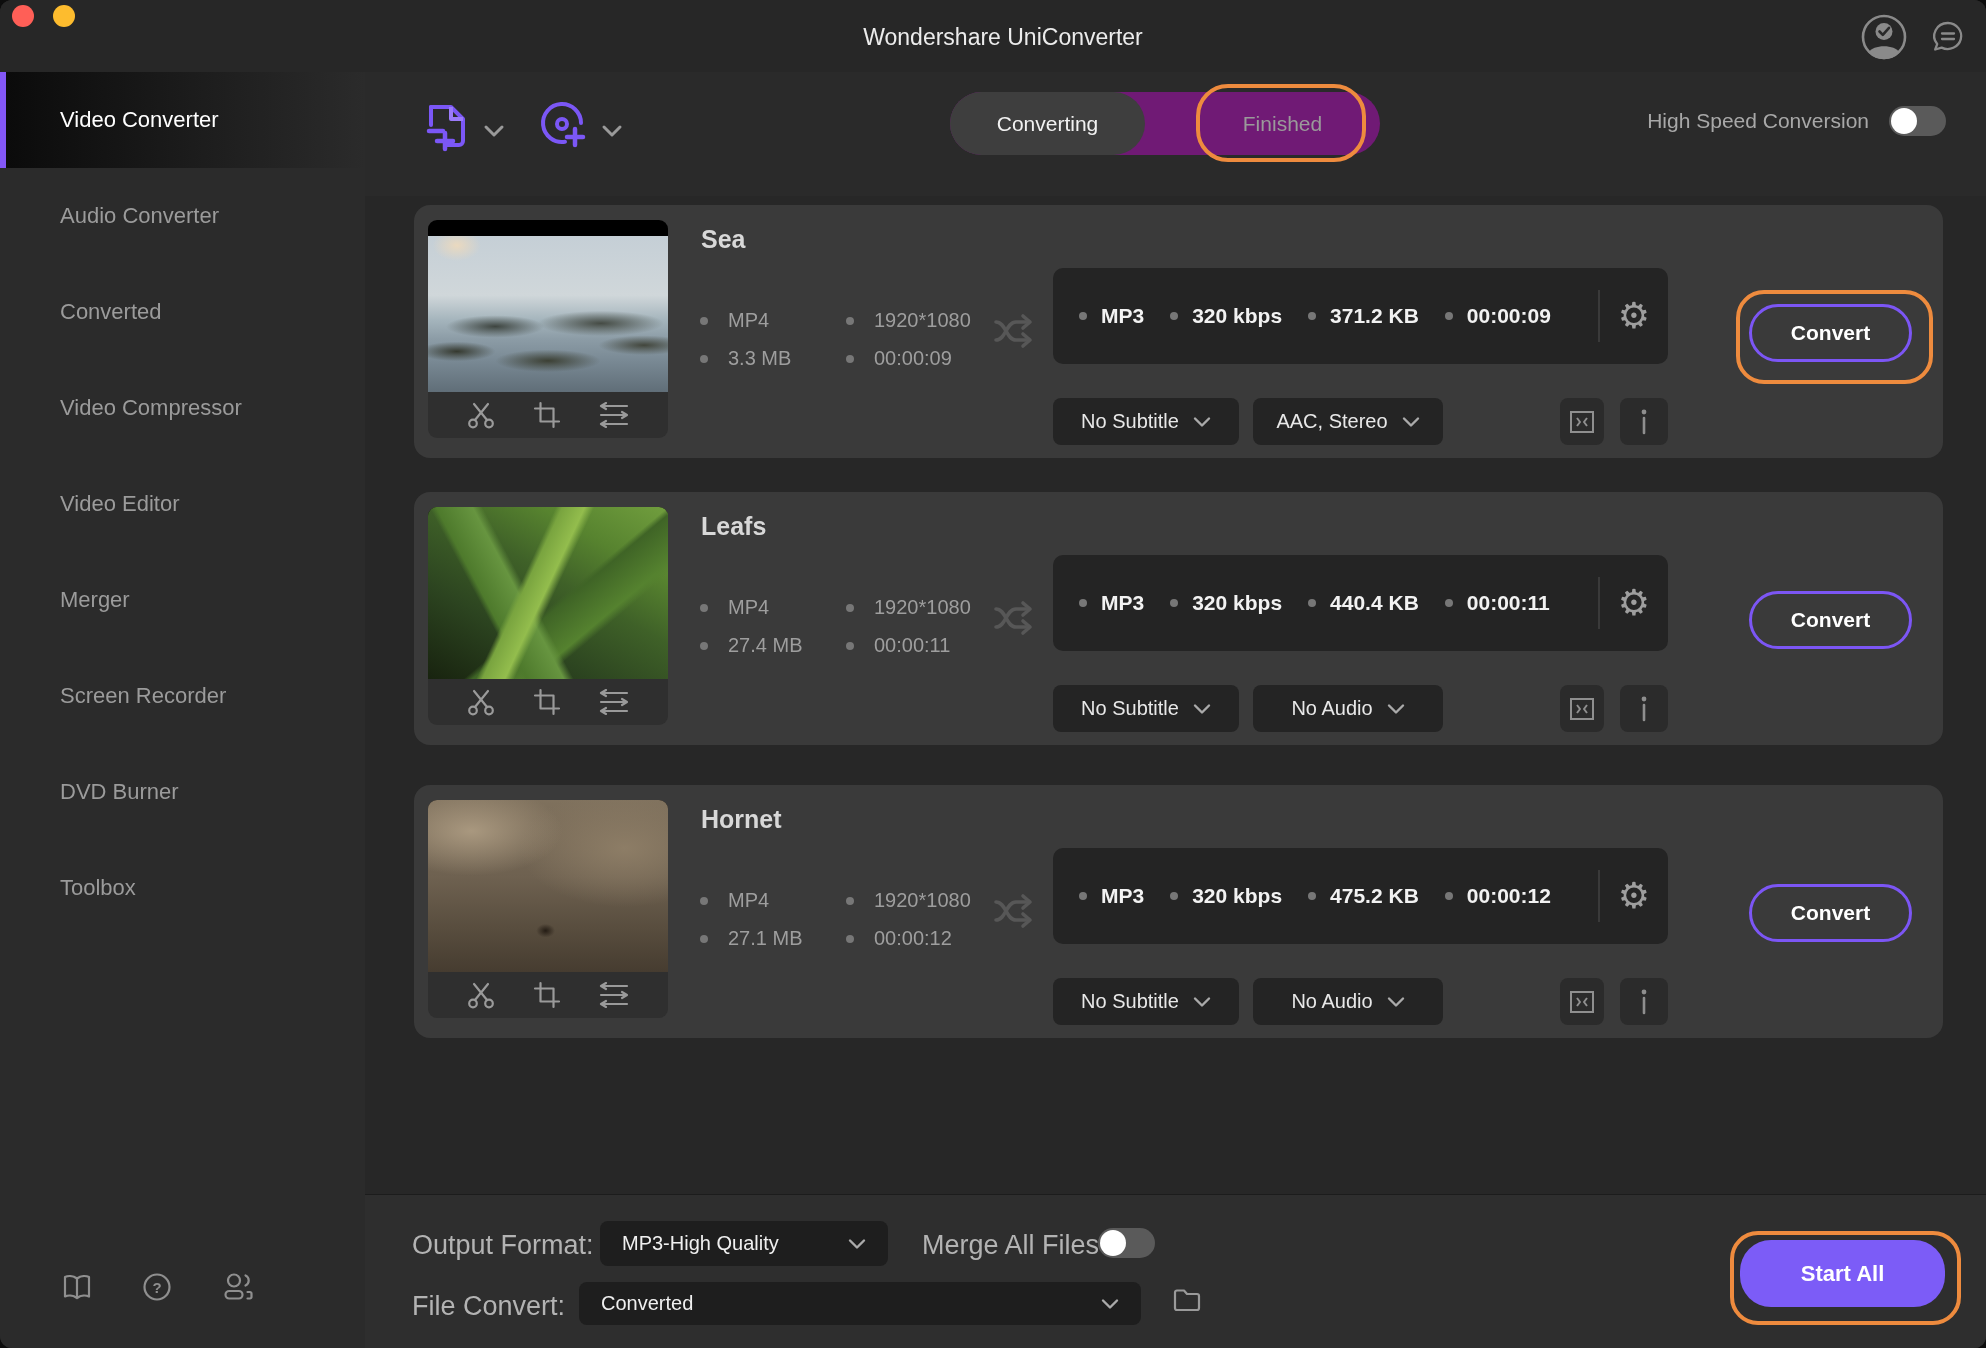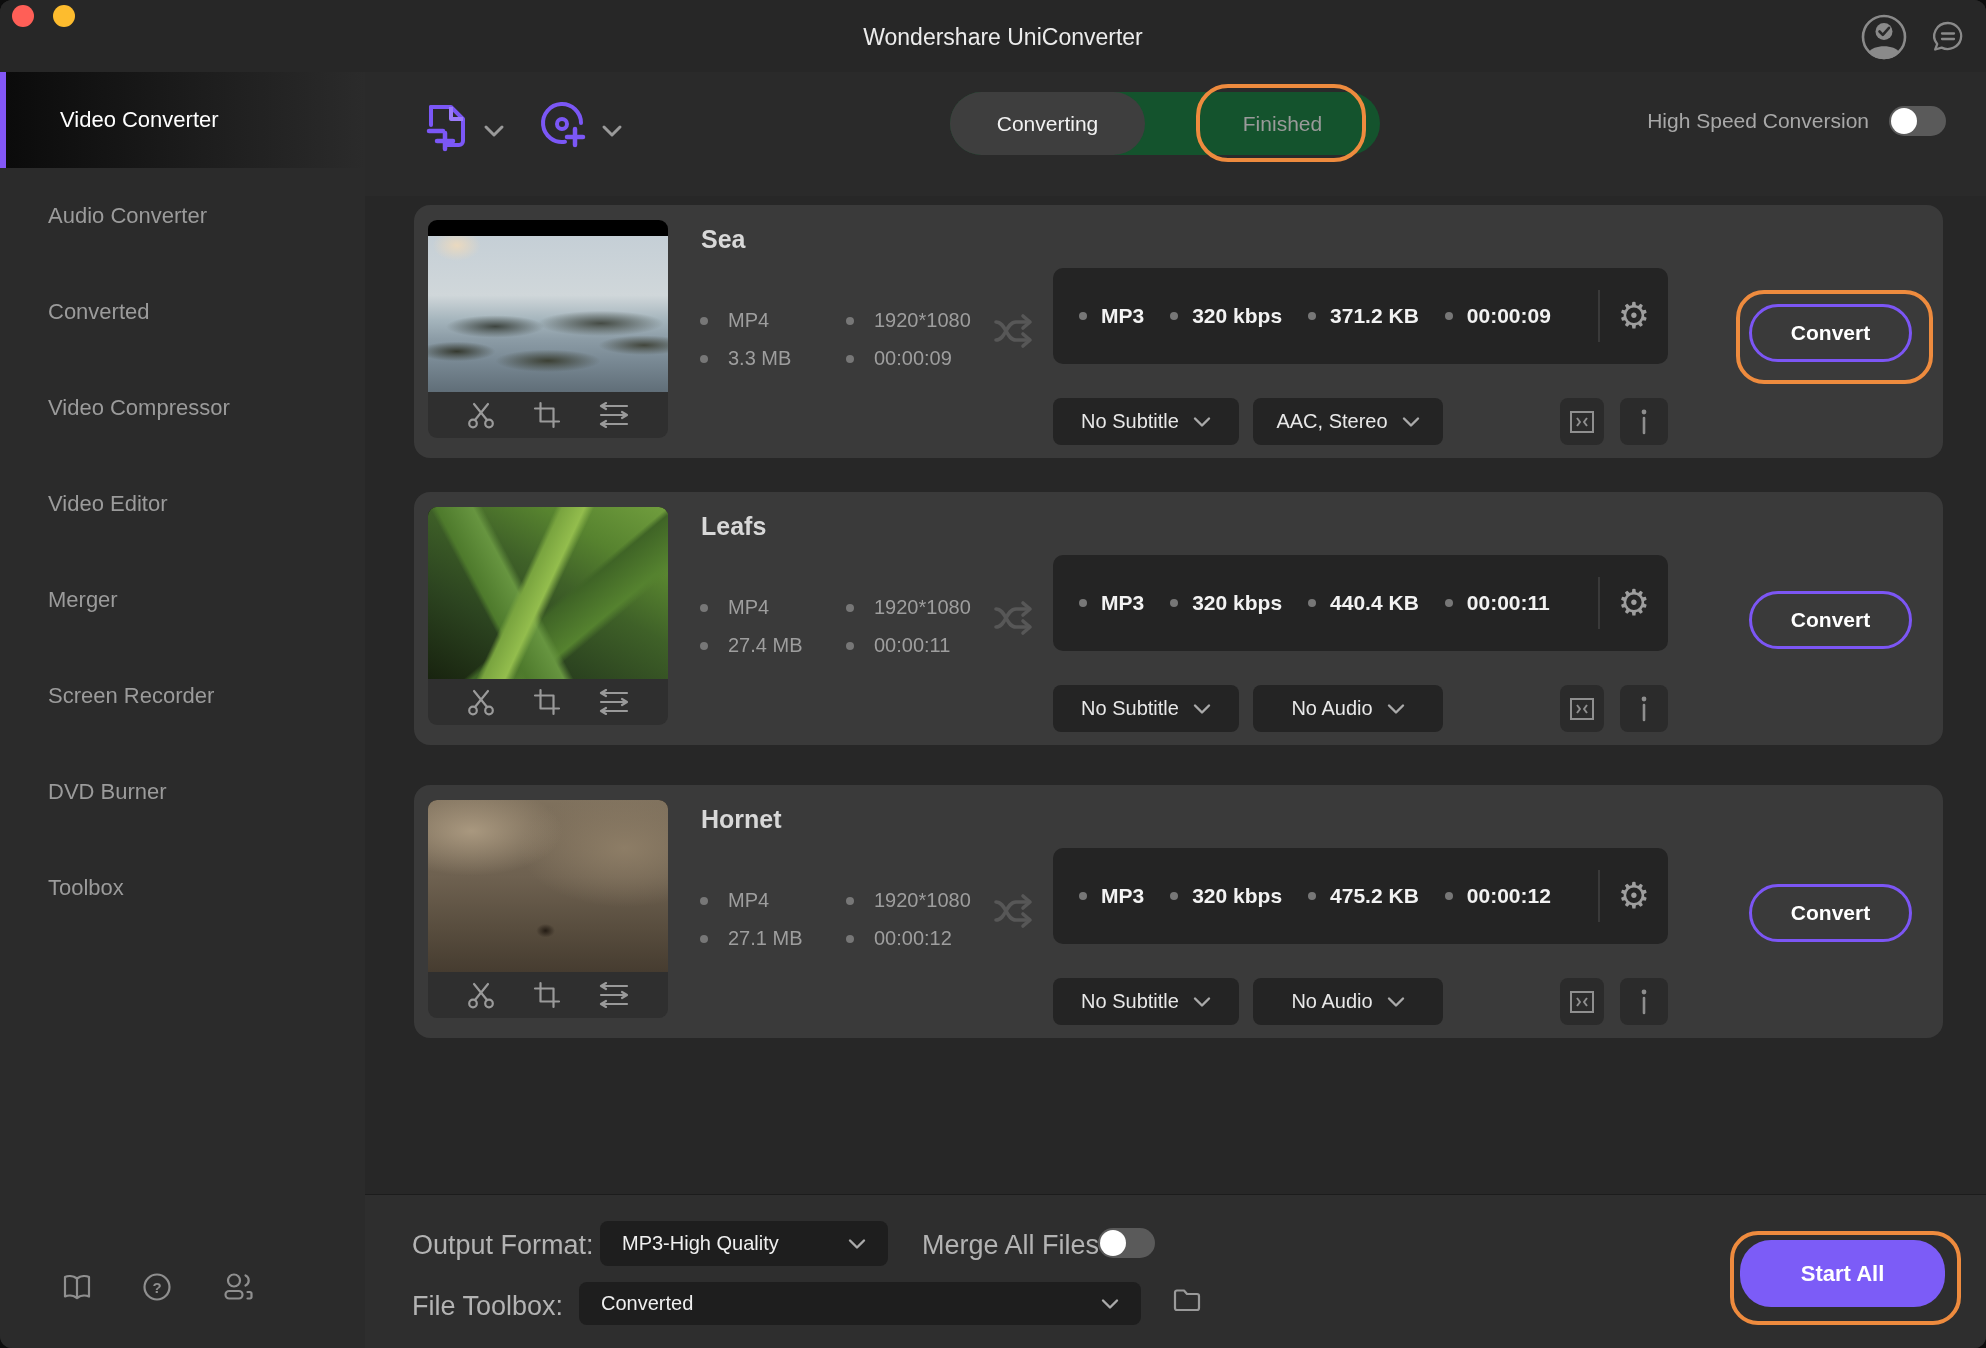--- a/index.html
+++ b/index.html
@@ -13,34 +13,34 @@
   .dot{position:absolute;top:5px;width:22px;height:22px;border-radius:50%;}
   .dot.red{left:12px;background:#ff5f57;}
   .dot.yellow{left:53px;background:#fdbc2e;}
   .app-title{position:absolute;left:0;right:0;top:0;height:72px;line-height:74px;text-align:center;
     font-size:23px;font-weight:500;color:#ececec;padding-left:20px;}
   .tb-icon{position:absolute;color:#8f8f8f;}
   .acct{left:1860px;top:13px;}
   .chat{left:1930px;top:19px;}
   
   .sidebar{position:absolute;top:72px;left:0;width:365px;bottom:0;background:#2b2b2b;text-align:center;}
-  .nav-item{height:96px;display:flex;align-items:center;padding-left:48px;font-size:22px;color:#9b9b9b;cursor:default;}
+  .nav-item{height:96px;display:flex;align-items:center;padding-left:60px;font-size:22px;color:#9b9b9b;cursor:default;}
   .nav-item.active{color:#ffffff;background:linear-gradient(90deg,#0b0b0b 0%,#1d1d1d 55%,#2b2b2b 100%);
     border-left:6px solid #8357f7;padding-left:54px;}
   .sidebar-bottom{position:absolute;bottom:46px;left:62px;display:flex;gap:50px;color:#8f8f8f;align-items:center;}
   
   .main{position:absolute;left:365px;top:72px;right:0;bottom:0;background:#282828;}
   .toolbar{position:absolute;top:0;left:0;right:0;height:124px;background:#2a2a2a;border-bottom:1px solid #1e1e1e;}
   .add-icon{position:absolute;color:#7b57f6;}
   .addfile{left:58px;top:29px;}
   .adddisc{left:172px;top:29px;}
   .tb-chev{position:absolute;color:#9a9a9a;}
   .chev1{left:118px;top:52px;}
   .chev2{left:236px;top:52px;}
-  .segmented{position:absolute;left:585px;top:20px;width:430px;height:63px;background:#14532d;border-radius:32px;display:flex;gap:40px;}
+  .segmented{position:absolute;left:585px;top:20px;width:430px;height:63px;background:#701a75;border-radius:32px;display:flex;gap:40px;}
   .seg{flex:1;display:flex;align-items:center;justify-content:center;font-size:21px;}
   .seg.on{background:#3e3e3e;border-radius:32px;color:#f2f2f2;margin:0;}
   .seg.off{color:#9a9a9a;}
   .ring{position:absolute;border:4px solid #ee8b3e;border-radius:28px;pointer-events:none;}
   .ring-finished{left:831px;top:12px;width:162px;height:70px;border-radius:32px;}
   .hsc{position:absolute;right:40px;top:34px;display:flex;align-items:center;gap:20px;}
   .hsc-label{font-size:21px;color:#a8a8a8;}
   .toggle{width:57px;height:30px;border-radius:15px;background:#5a5a5a;position:relative;}
   .knob{position:absolute;left:2px;top:2px;width:26px;height:26px;border-radius:50%;background:#ffffff;}
   
@@ -583,21 +583,21 @@
         <span class="dd-chev">
             <svg width="18" height="12" viewBox="0 0 18 12" fill="none">
               <polyline points="2,2.5 9,9.5 16,2.5" stroke="#aaaaaa" stroke-width="2.4" stroke-linecap="round" stroke-linejoin="round"></polyline>
             </svg>
           </span>
       </div>
       <div class="f-label lbl-merge">Merge All Files</div>
       <div class="toggle merge-toggle">
           <div class="knob"></div>
         </div>
-      <div class="f-label lbl-fl">File Toolbox:</div>
+      <div class="f-label lbl-fl">File Convert:</div>
       <div class="f-dd dd-loc">
         <span>Converted</span>
         <span class="dd-chev">
             <svg width="18" height="12" viewBox="0 0 18 12" fill="none">
               <polyline points="2,2.5 9,9.5 16,2.5" stroke="#aaaaaa" stroke-width="2.4" stroke-linecap="round" stroke-linejoin="round"></polyline>
             </svg>
           </span>
       </div>
       <span class="folder">
         <svg width="30" height="26" viewBox="0 0 30 26" fill="none">

